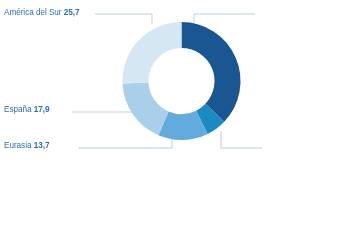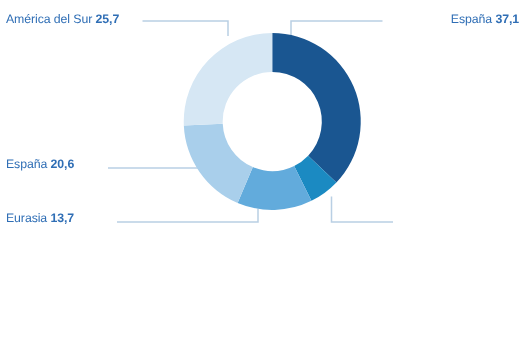--- a/index.html
+++ b/index.html
@@ -66,29 +66,25 @@
         <path d="M 158.4089536566051 135.29367899458637 A 59 59 0 0 1 122.55705685399064 83.59411898075406 L 148.49195183823474 82.45270662922228 A 33.040000000000006 33.040000000000006 0 0 0 168.56901404769886 111.40446023696836 Z" fill="#a9cfeb"></path>
         <path d="M 122.55705685399064 83.59411898075406 A 59 59 0 0 1 181.49999999999994 22 L 181.49999999999997 47.959999999999994 A 33.040000000000006 33.040000000000006 0 0 0 148.49195183823474 82.45270662922228 Z" fill="#d6e7f4"></path>
       </g>
   </svg>
 
   <div class="callout lbl-america-del-sur">
     <span class="cat">América del Sur</span>
     <span class="val">25,7</span>
   </div>
 
-  <div class="callout lbl-espana">
-    <span class="cat">España</span>
-    <span class="val">37,1</span>
-  </div>
 
 
   <div class="callout lbl-eurasia">
     <span class="cat">Eurasia</span>
     <span class="val">13,7</span>
   </div>
 
   <div class="callout lbl-mexico">
     <span class="cat">España</span>
-    <span class="val">20,6</span>
+    <span class="val">17,9</span>
   </div>
 
 </div>
 
 </body></html>

